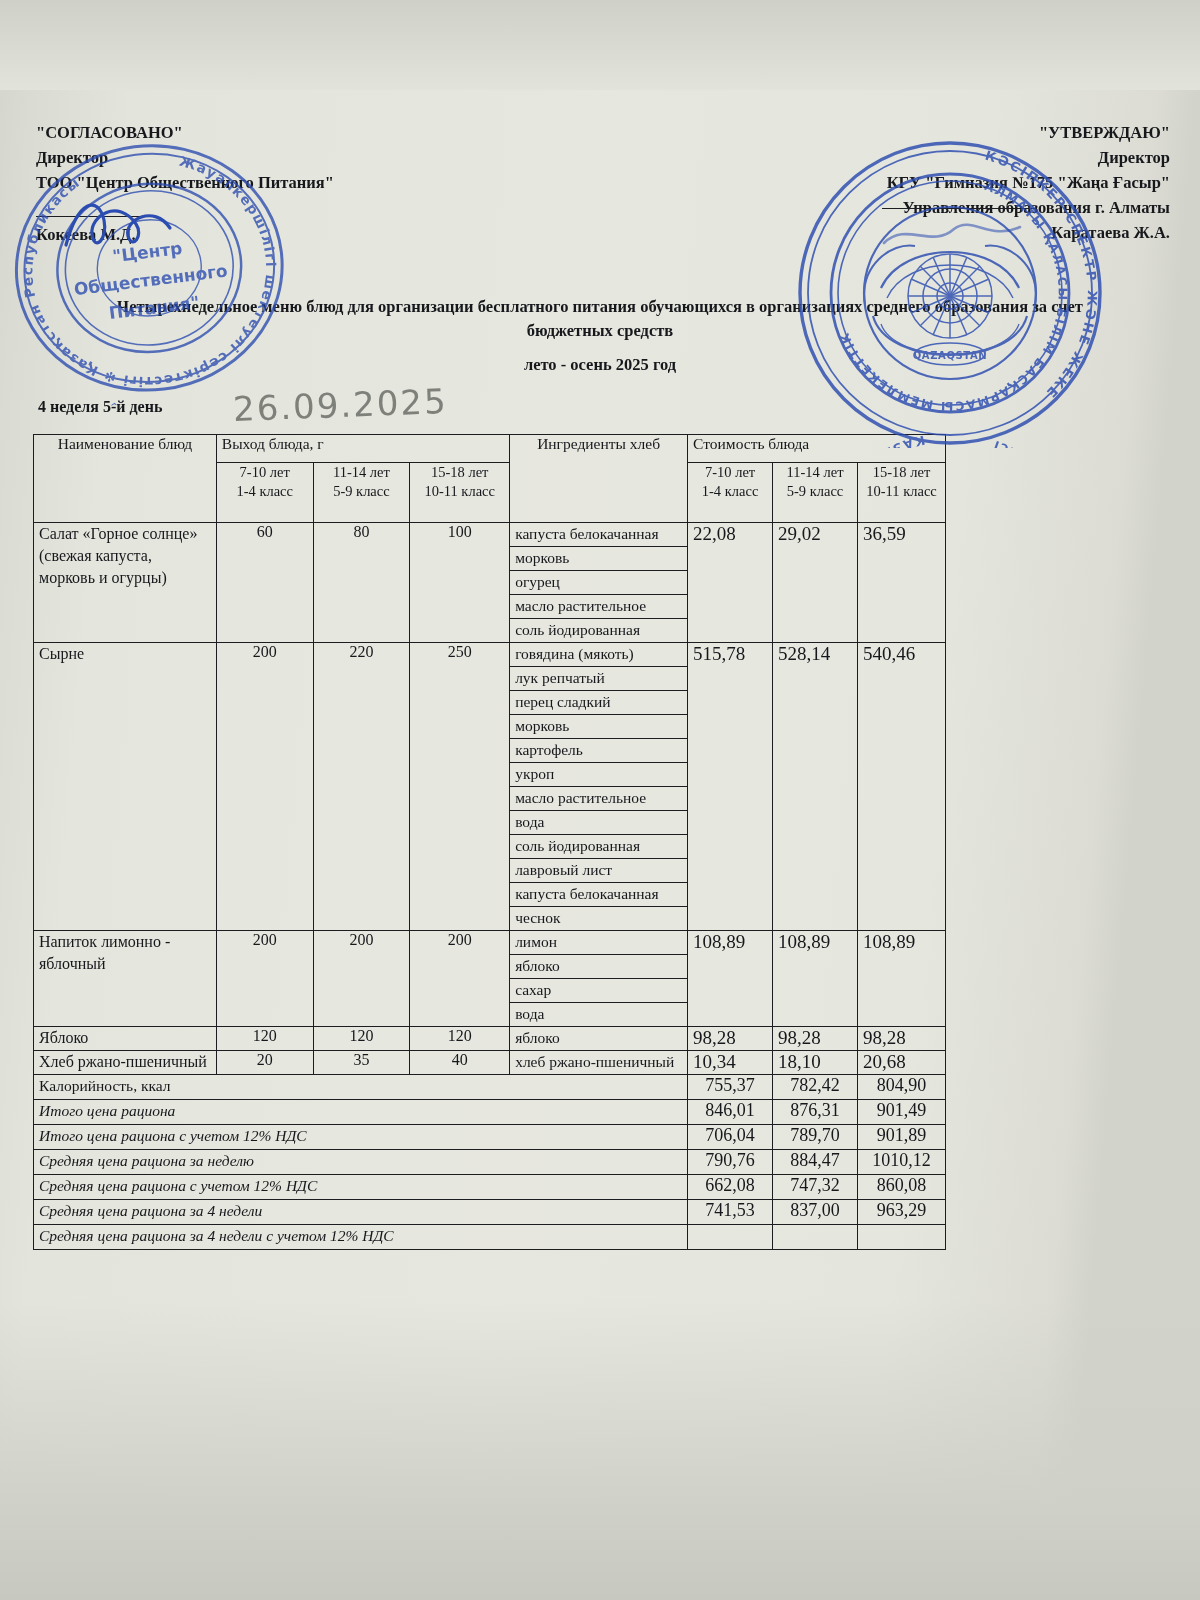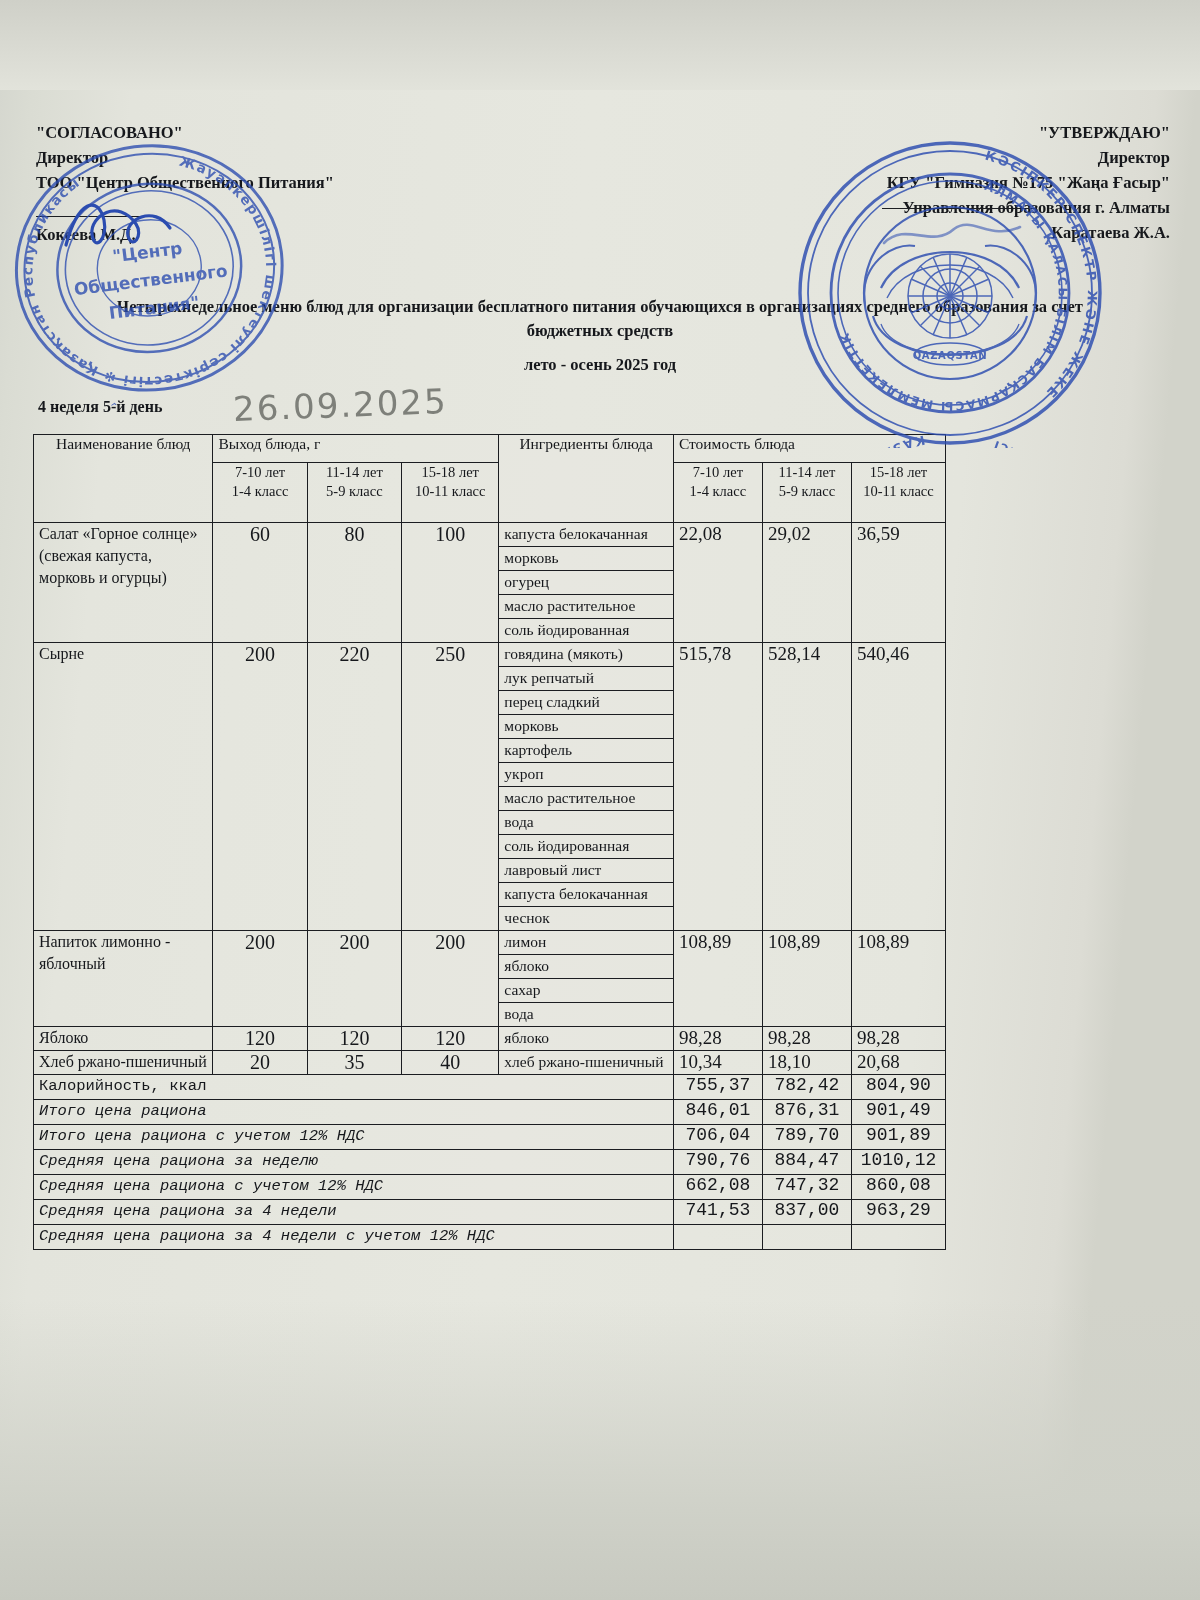--- a/index.html
+++ b/index.html
@@ -62,26 +62,26 @@
     border:1.5px solid #1b1d21;
     padding:0 5px;
     vertical-align:top;
     font-weight:normal;
     background:transparent;
   }
   th.grp { text-align:left; font-weight:bold; font-size:15.5px; height:28px; vertical-align:middle;}
   th.sub { text-align:center; font-weight:bold; font-size:14.5px; height:60px; vertical-align:middle; line-height:19px;}
   th.name { text-align:center; font-weight:bold; font-size:15.5px; vertical-align:middle;}
   td.dish { font-size:16px; line-height:22px; padding-top:4px; }
-  td.num { text-align:center; font-size:20px; padding-top:4px;margin-left:40px; }
+  td.num { text-align:center; font-size:16px; padding-top:4px;margin-left:40px; }
   td.ing { font-size:15.5px; height:24px; padding-top:1px; line-height:21px;}
   td.cost { text-align:left; font-size:19px; padding-top:4px; }
 
   
-  tr.sum td { height:25px;font-family:Liberation Mono, monospace; }
+  tr.sum td { height:25px; }
   td.sumlabel { font-style:italic; font-weight:bold; font-size:15.5px; padding-left:6px; line-height:22px;}
   td.sumlabel.kal { font-style:normal; }
   td.sumval { text-align:center; font-weight:bold; font-size:18px; padding-right:7px; }
   .shade { background:rgba(120,122,115,0.20); }
   .shade2 { background:rgba(120,122,115,0.13); }
 
   
   .stamp { position:absolute; pointer-events:none; }
   .stamp svg { display:block; }
 </style>
@@ -128,21 +128,21 @@
       <col style="width:133px">
       <col style="width:223px">
       <col style="width:98px">
       <col style="width:98px">
       <col style="width:99px">
     </colgroup>
     <thead>
       <tr>
         <th class="name" rowspan="2">Наименование блюд</th>
         <th class="grp" colspan="3">Выход блюда, г</th>
-        <th class="name" rowspan="2">Ингредиенты блюда</th>
+        <th class="name" rowspan="2">Ингредиенты хлеб</th>
         <th class="grp" colspan="3">Стоимость блюда</th>
       </tr>
       <tr>
         <th class="sub">
           <span>7-10 лет</span><br>
           <span>1-4 класс</span>
         </th>
         <th class="sub">
           <span>11-14 лет</span><br>
           <span>5-9 класс</span>

